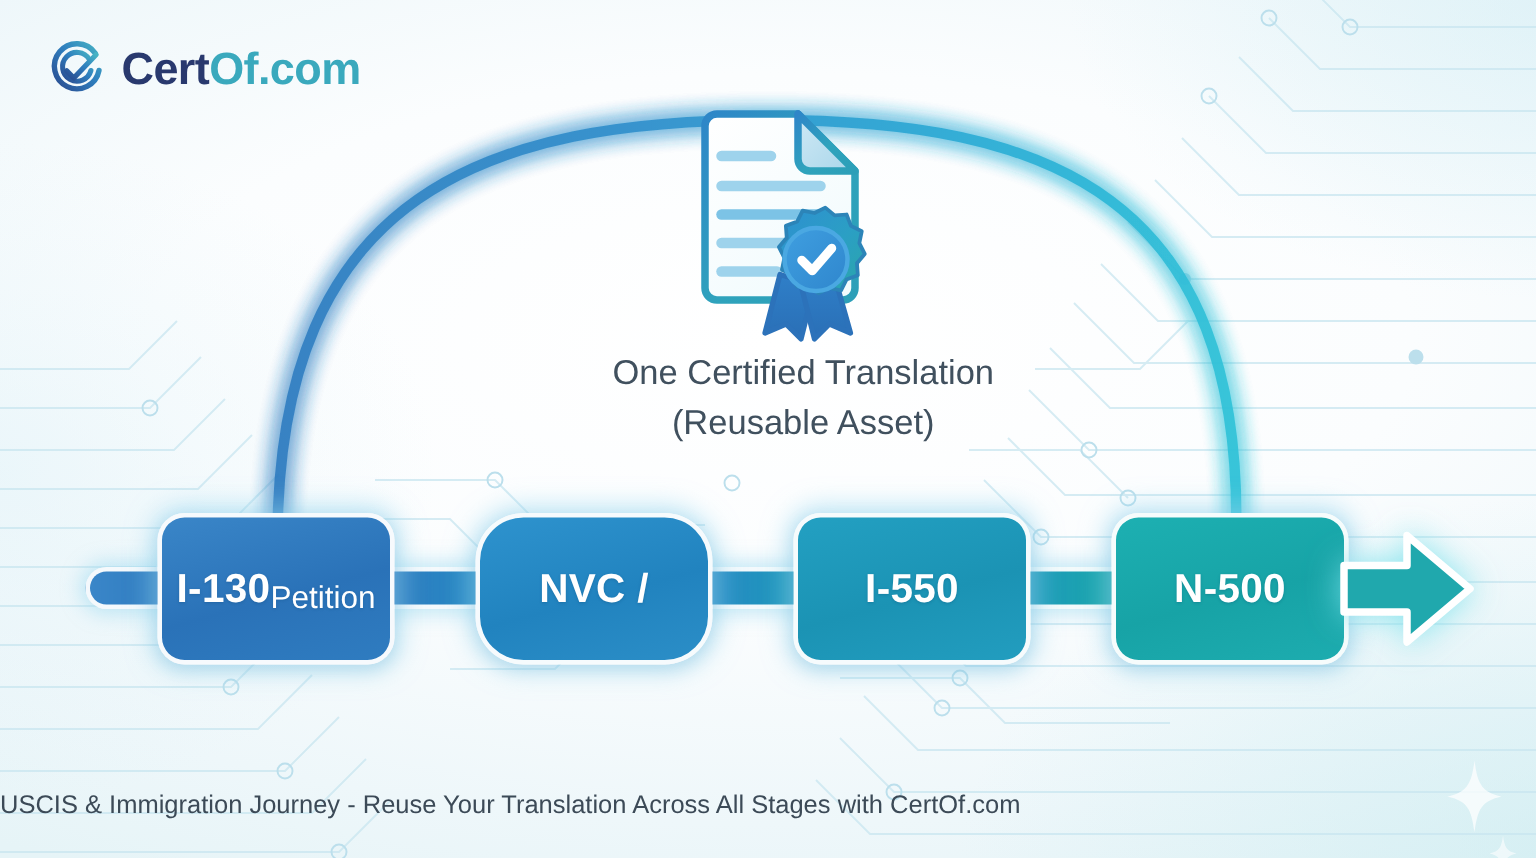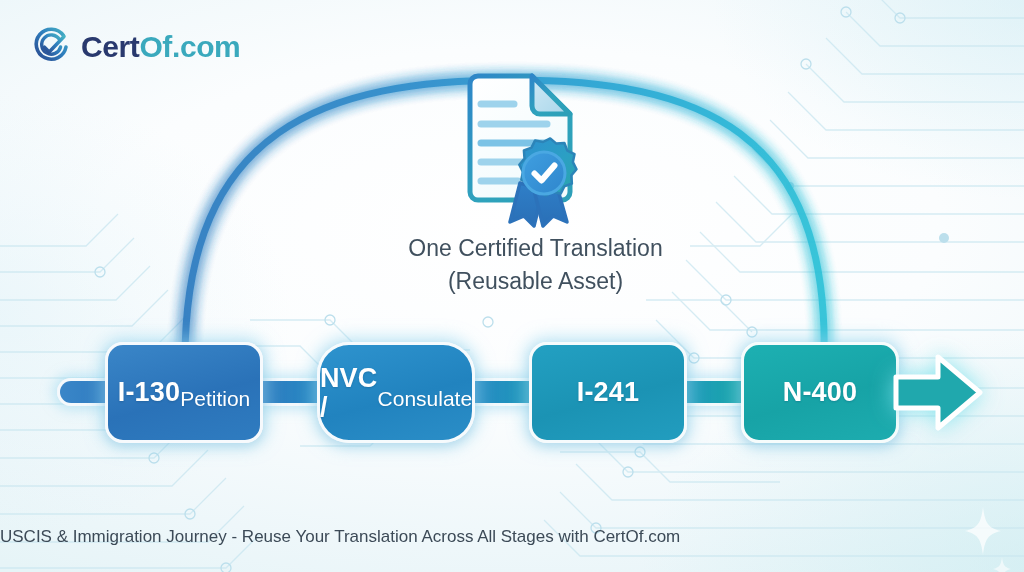--- a/index.html
+++ b/index.html
@@ -384,27 +384,26 @@
   <div class="connector" id="conn0"></div>
   <div class="connector" id="conn1"></div>
   <div class="connector" id="conn2"></div>
 
   <div class="flow-box" id="box0">
     <div class="code">I-130</div>
     <div class="sub">Petition</div>
   </div>
   <div class="flow-box" id="box1">
     <div class="code">NVC /</div>
-    <div class="sub">Consulate</div>
   </div>
   <div class="flow-box" id="box2">
-    <div class="code">I-241</div>
+    <div class="code">I-550</div>
   </div>
   <div class="flow-box" id="box3">
-    <div class="code">N-400</div>
+    <div class="code">N-500</div>
   </div>
 
   <svg class="end-arrow" viewBox="0 0 90 85">
     <path d="M3 27 H45 V7 L87 42.5 L45 78 V58 H3 Z" fill="#20a8ad" stroke="#ffffff" stroke-width="5" stroke-linejoin="round"></path>
   </svg>
 
   <svg class="sparkle" style="left:963px; top:505px;" width="40" height="52" viewBox="0 0 40 52">
     <path d="M20 2 C22 18, 25 23, 38 26 C25 29, 22 34, 20 50 C18 34, 15 29, 2 26 C15 23, 18 18, 20 2 Z" fill="#ffffff" opacity="0.85"></path>
   </svg>
   <svg class="sparkle" style="left:992px; top:556px;" width="20" height="26" viewBox="0 0 20 26">

